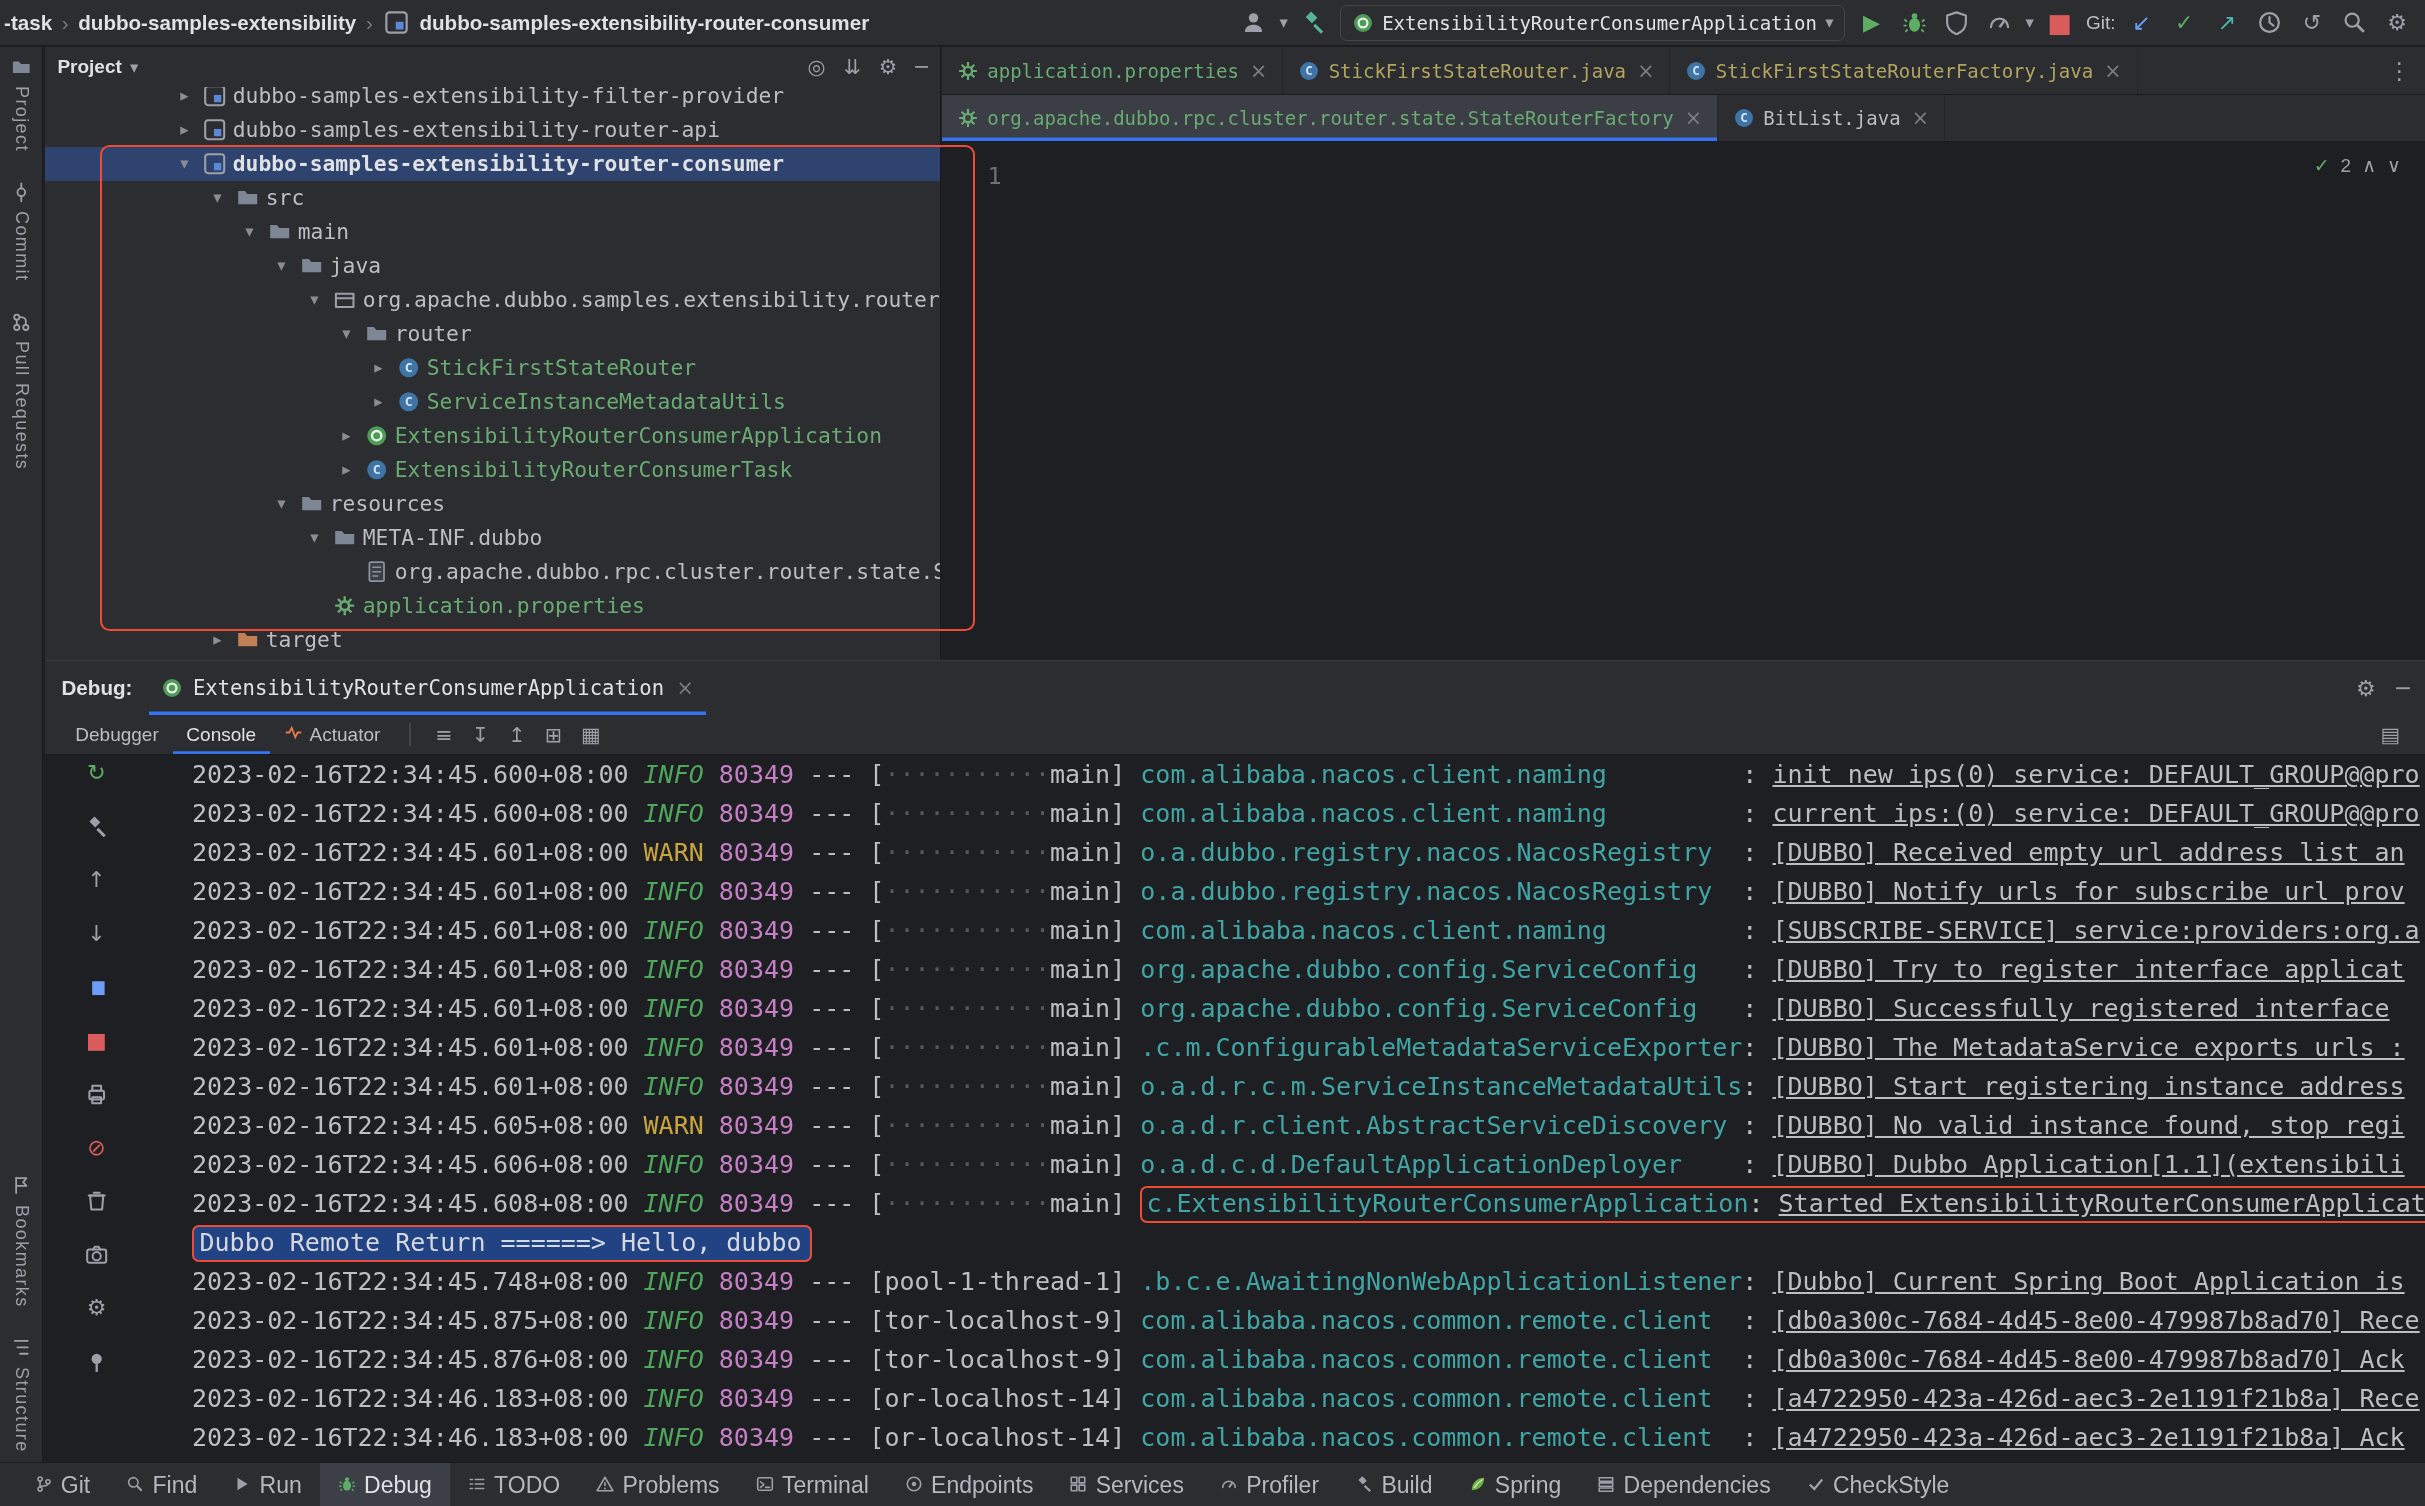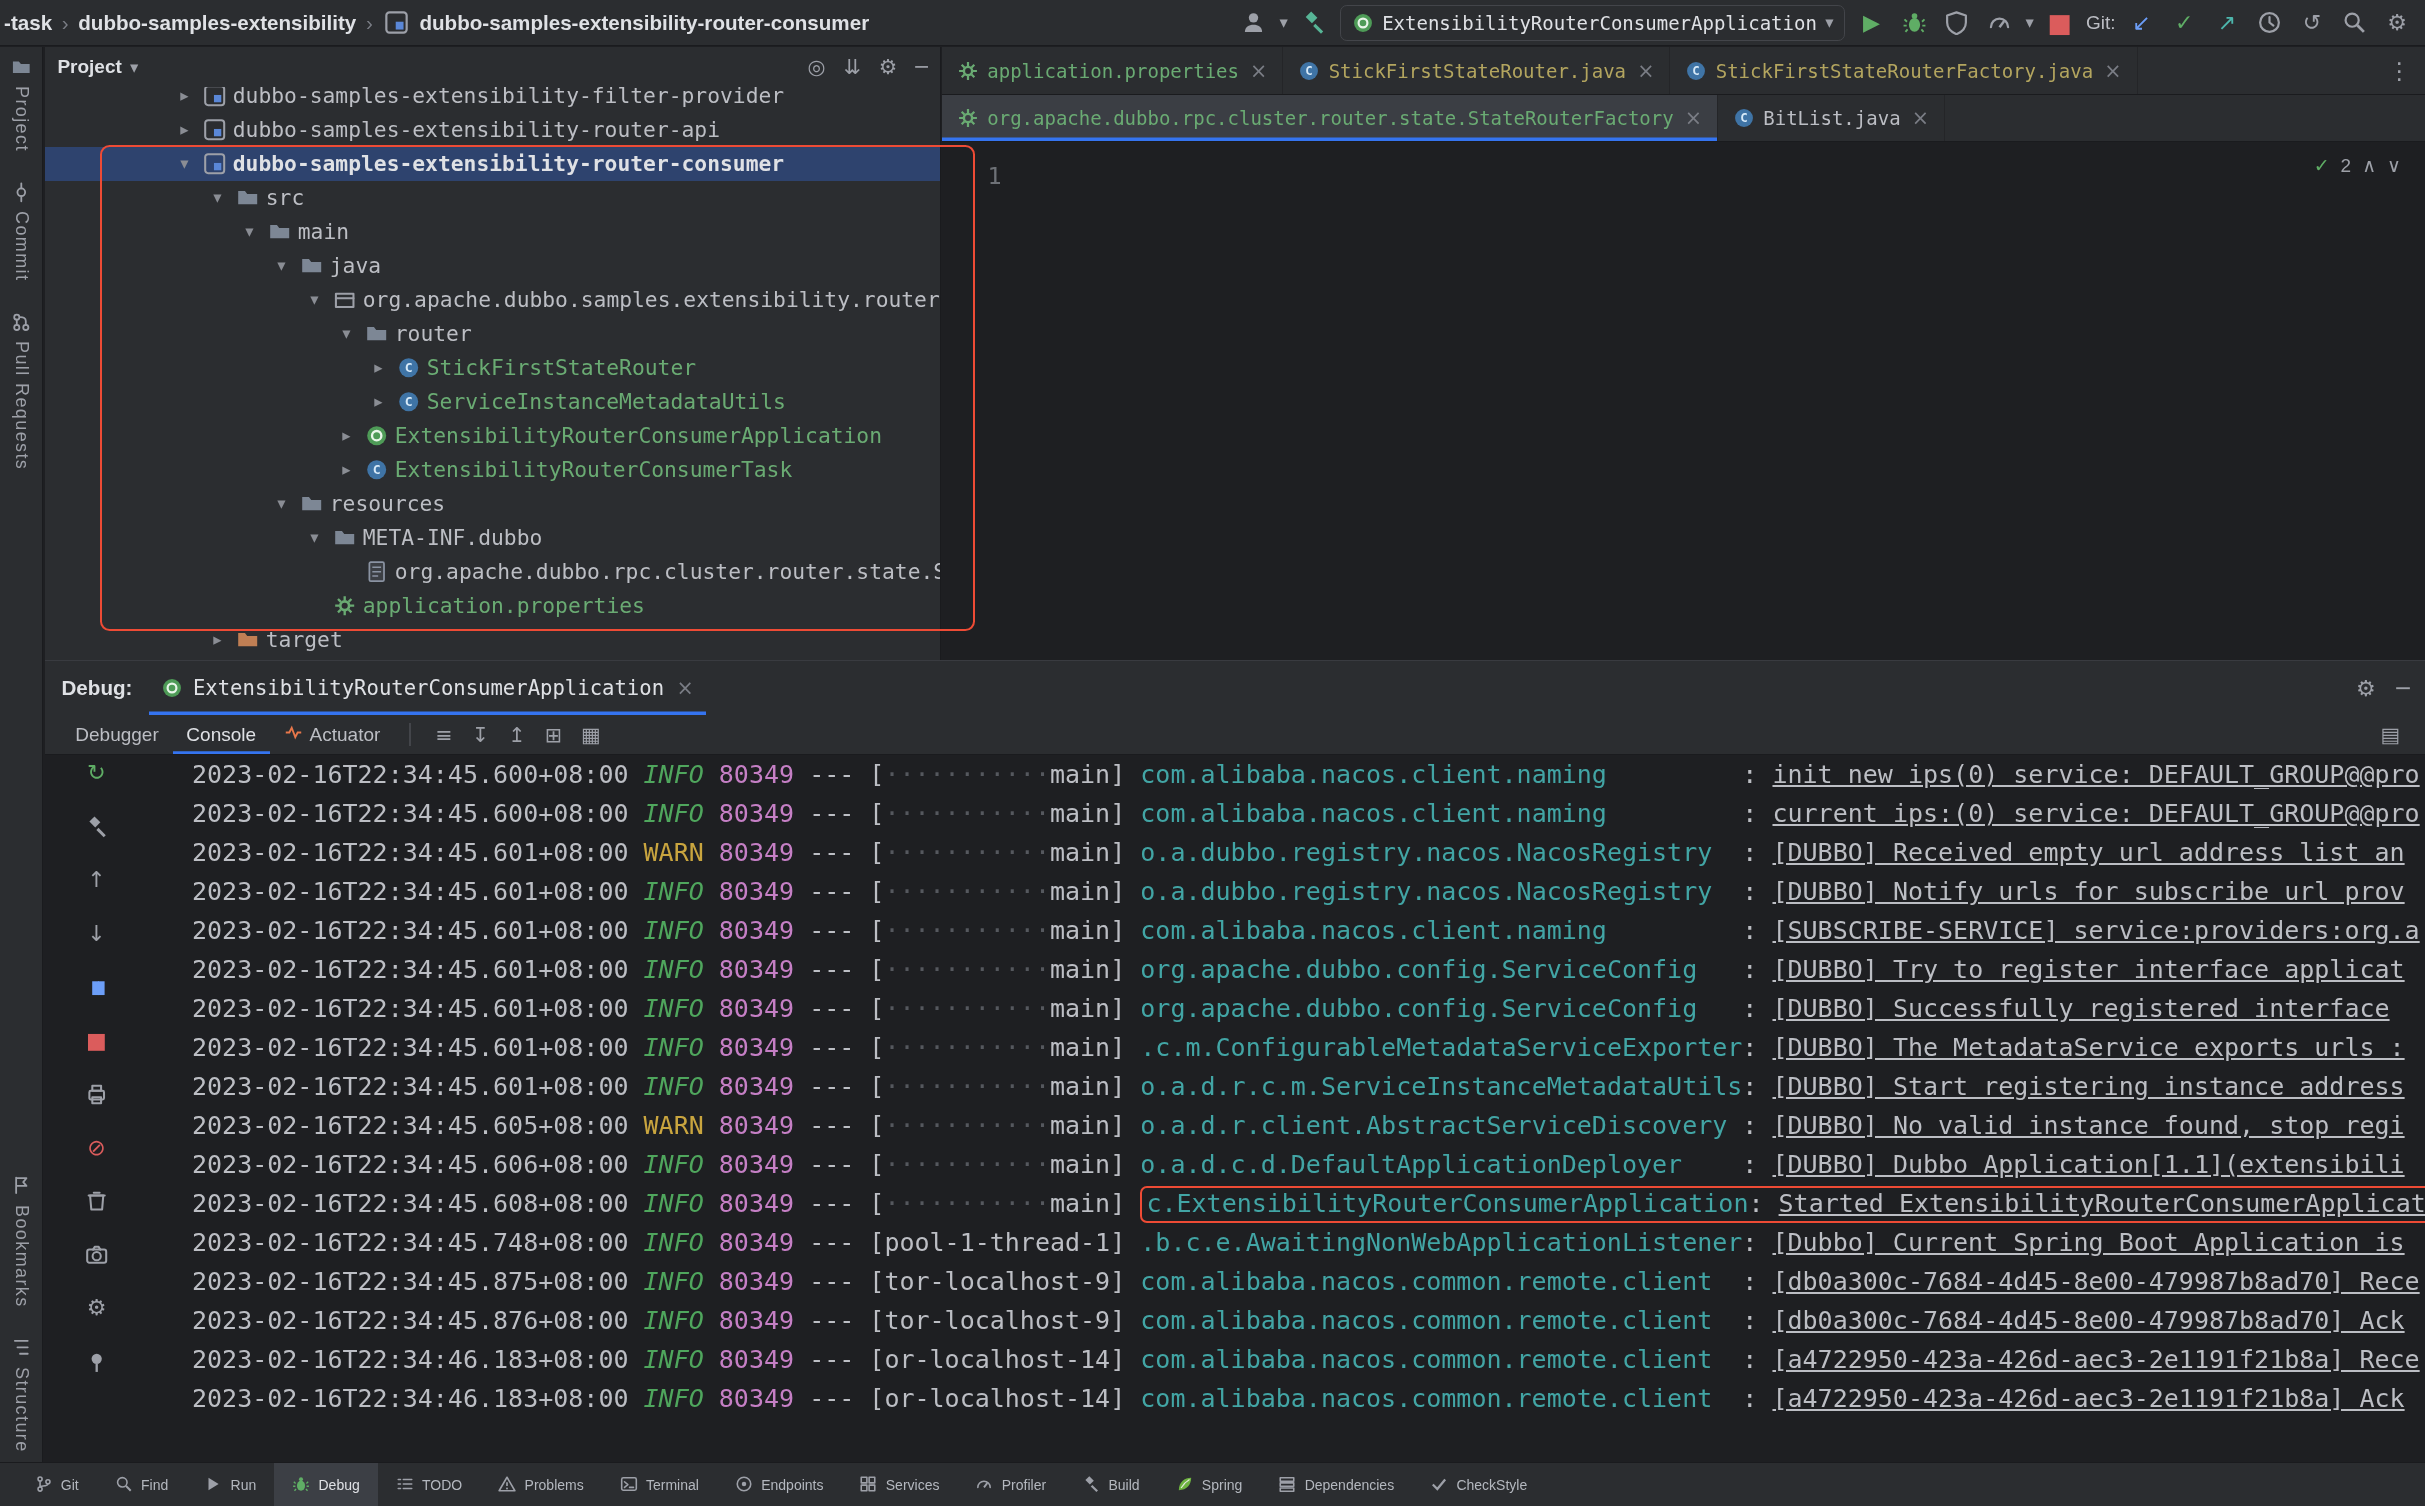--- a/index.html
+++ b/index.html
@@ -94,21 +94,21 @@
   .console-line { height:39px; line-height:39px; white-space:pre; padding-left:147px; overflow:hidden; }
   .c-time { color:#bcbec4; } .c-lvl-INFO { color:#4fa65d;font-style:italic; } .c-lvl-WARN { color:#c9a53f; }
   .c-pid { color:#c57fc5; } .c-gray { color:#bcbec4; } .c-dots { color:#55585e; }
   .c-logger { color:#42a5a5; } .c-msg { color:#bcbec4;text-decoration:underline; }
   .red-box { border:2.8px solid #ee4b35; border-radius:6.9px; padding:1.4px 6.9px 2.8px 4.1px; }
   .stdout-sel { background:#214283; border:2.8px solid #ee4b35; border-radius:6.9px; padding:1.4px 8.3px 2.8px 5.5px; color:#d5d8de; }
 
   
   .statusbar { position:absolute; left:0; right:0; bottom:0; height:45px; background:#2b2d30;
     border-top:1.4px solid #1a1b1e; display:flex; align-items:center; padding-left:16.5px; }
-  .sb-item { height:100%; display:flex; align-items:center; gap:8.3px; padding:0 18px; font-size:14px; color:#b4b8bf; }
+  .sb-item { height:100%; display:flex; align-items:center; gap:8.3px; padding:0 18px; font-size:23px; color:#b4b8bf; }
   .sb-item.active { background:#3c3f45; color:#dfe1e5; }
 
   
   .annotation { position:absolute; border:2.8px solid #ee4b35; border-radius:9.6px; pointer-events:none; z-index:60; }
   .anno-tree { left:100px; top:145px; width:875px; height:486px; }
   .glyph { font-family:"DejaVu Sans",sans-serif; }
 </style>
 </head>
 <body>
 
@@ -565,20 +565,21 @@
       <div class="console-line"><span class="c-time">2023-02-16T22:34:45.601+08:00</span><span class="c-lvl-WARN"> WARN</span><span class="c-pid"> 80349</span><span class="c-gray"> --- [</span><span class="c-dots">···········</span><span class="c-gray">main</span><span class="c-gray">] </span><span class="c-logger">o.a.dubbo.registry.nacos.NacosRegistry  </span><span class="c-gray">: </span><span class="c-msg">[DUBBO] Received empty url address list an</span></div>
       <div class="console-line"><span class="c-time">2023-02-16T22:34:45.601+08:00</span><span class="c-lvl-INFO"> INFO</span><span class="c-pid"> 80349</span><span class="c-gray"> --- [</span><span class="c-dots">···········</span><span class="c-gray">main</span><span class="c-gray">] </span><span class="c-logger">o.a.dubbo.registry.nacos.NacosRegistry  </span><span class="c-gray">: </span><span class="c-msg">[DUBBO] Notify urls for subscribe url prov</span></div>
       <div class="console-line"><span class="c-time">2023-02-16T22:34:45.601+08:00</span><span class="c-lvl-INFO"> INFO</span><span class="c-pid"> 80349</span><span class="c-gray"> --- [</span><span class="c-dots">···········</span><span class="c-gray">main</span><span class="c-gray">] </span><span class="c-logger">com.alibaba.nacos.client.naming         </span><span class="c-gray">: </span><span class="c-msg">[SUBSCRIBE-SERVICE] service:providers:org.a</span></div>
       <div class="console-line"><span class="c-time">2023-02-16T22:34:45.601+08:00</span><span class="c-lvl-INFO"> INFO</span><span class="c-pid"> 80349</span><span class="c-gray"> --- [</span><span class="c-dots">···········</span><span class="c-gray">main</span><span class="c-gray">] </span><span class="c-logger">org.apache.dubbo.config.ServiceConfig   </span><span class="c-gray">: </span><span class="c-msg">[DUBBO] Try to register interface applicat</span></div>
       <div class="console-line"><span class="c-time">2023-02-16T22:34:45.601+08:00</span><span class="c-lvl-INFO"> INFO</span><span class="c-pid"> 80349</span><span class="c-gray"> --- [</span><span class="c-dots">···········</span><span class="c-gray">main</span><span class="c-gray">] </span><span class="c-logger">org.apache.dubbo.config.ServiceConfig   </span><span class="c-gray">: </span><span class="c-msg">[DUBBO] Successfully registered interface</span></div>
       <div class="console-line"><span class="c-time">2023-02-16T22:34:45.601+08:00</span><span class="c-lvl-INFO"> INFO</span><span class="c-pid"> 80349</span><span class="c-gray"> --- [</span><span class="c-dots">···········</span><span class="c-gray">main</span><span class="c-gray">] </span><span class="c-logger">.c.m.ConfigurableMetadataServiceExporter</span><span class="c-gray">: </span><span class="c-msg">[DUBBO] The MetadataService exports urls :</span></div>
       <div class="console-line"><span class="c-time">2023-02-16T22:34:45.601+08:00</span><span class="c-lvl-INFO"> INFO</span><span class="c-pid"> 80349</span><span class="c-gray"> --- [</span><span class="c-dots">···········</span><span class="c-gray">main</span><span class="c-gray">] </span><span class="c-logger">o.a.d.r.c.m.ServiceInstanceMetadataUtils</span><span class="c-gray">: </span><span class="c-msg">[DUBBO] Start registering instance address</span></div>
       <div class="console-line"><span class="c-time">2023-02-16T22:34:45.605+08:00</span><span class="c-lvl-WARN"> WARN</span><span class="c-pid"> 80349</span><span class="c-gray"> --- [</span><span class="c-dots">···········</span><span class="c-gray">main</span><span class="c-gray">] </span><span class="c-logger">o.a.d.r.client.AbstractServiceDiscovery </span><span class="c-gray">: </span><span class="c-msg">[DUBBO] No valid instance found, stop regi</span></div>
       <div class="console-line"><span class="c-time">2023-02-16T22:34:45.606+08:00</span><span class="c-lvl-INFO"> INFO</span><span class="c-pid"> 80349</span><span class="c-gray"> --- [</span><span class="c-dots">···········</span><span class="c-gray">main</span><span class="c-gray">] </span><span class="c-logger">o.a.d.c.d.DefaultApplicationDeployer    </span><span class="c-gray">: </span><span class="c-msg">[DUBBO] Dubbo Application[1.1](extensibili</span></div>
       <div class="console-line"><span class="c-time">2023-02-16T22:34:45.608+08:00</span><span class="c-lvl-INFO"> INFO</span><span class="c-pid"> 80349</span><span class="c-gray"> --- [</span><span class="c-dots">···········</span><span class="c-gray">main</span><span class="c-gray">] </span><span class="red-box"><span class="c-logger">c.ExtensibilityRouterConsumerApplication</span><span class="c-gray">: </span><span class="c-msg">Started ExtensibilityRouterConsumerApplicat</span></span></div>
+      <div class="console-line"><span class="stdout-sel">Dubbo Remote Return ======&gt; Hello, dubbo</span></div>
       <div class="console-line"><span class="c-time">2023-02-16T22:34:45.748+08:00</span><span class="c-lvl-INFO"> INFO</span><span class="c-pid"> 80349</span><span class="c-gray"> --- [</span><span class="c-gray">pool-1-thread-1</span><span class="c-gray">] </span><span class="c-logger">.b.c.e.AwaitingNonWebApplicationListener</span><span class="c-gray">: </span><span class="c-msg">[Dubbo] Current Spring Boot Application is</span></div>
       <div class="console-line"><span class="c-time">2023-02-16T22:34:45.875+08:00</span><span class="c-lvl-INFO"> INFO</span><span class="c-pid"> 80349</span><span class="c-gray"> --- [</span><span class="c-gray">tor-localhost-9</span><span class="c-gray">] </span><span class="c-logger">com.alibaba.nacos.common.remote.client  </span><span class="c-gray">: </span><span class="c-msg">[db0a300c-7684-4d45-8e00-479987b8ad70] Rece</span></div>
       <div class="console-line"><span class="c-time">2023-02-16T22:34:45.876+08:00</span><span class="c-lvl-INFO"> INFO</span><span class="c-pid"> 80349</span><span class="c-gray"> --- [</span><span class="c-gray">tor-localhost-9</span><span class="c-gray">] </span><span class="c-logger">com.alibaba.nacos.common.remote.client  </span><span class="c-gray">: </span><span class="c-msg">[db0a300c-7684-4d45-8e00-479987b8ad70] Ack</span></div>
       <div class="console-line"><span class="c-time">2023-02-16T22:34:46.183+08:00</span><span class="c-lvl-INFO"> INFO</span><span class="c-pid"> 80349</span><span class="c-gray"> --- [</span><span class="c-gray">or-localhost-14</span><span class="c-gray">] </span><span class="c-logger">com.alibaba.nacos.common.remote.client  </span><span class="c-gray">: </span><span class="c-msg">[a4722950-423a-426d-aec3-2e1191f21b8a] Rece</span></div>
       <div class="console-line"><span class="c-time">2023-02-16T22:34:46.183+08:00</span><span class="c-lvl-INFO"> INFO</span><span class="c-pid"> 80349</span><span class="c-gray"> --- [</span><span class="c-gray">or-localhost-14</span><span class="c-gray">] </span><span class="c-logger">com.alibaba.nacos.common.remote.client  </span><span class="c-gray">: </span><span class="c-msg">[a4722950-423a-426d-aec3-2e1191f21b8a] Ack</span></div>
     </div>
 </div>
 
 <div class="statusbar" id="statusbar">
     <div class="sb-item">

